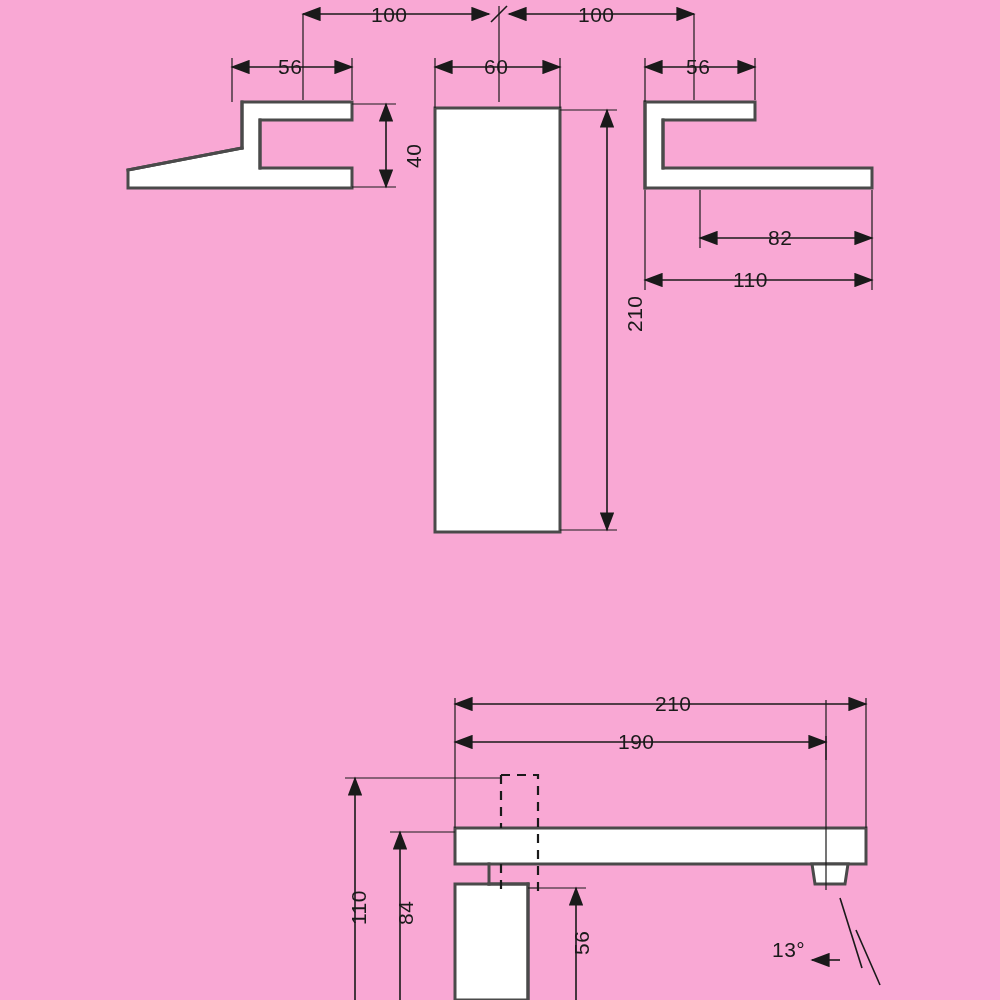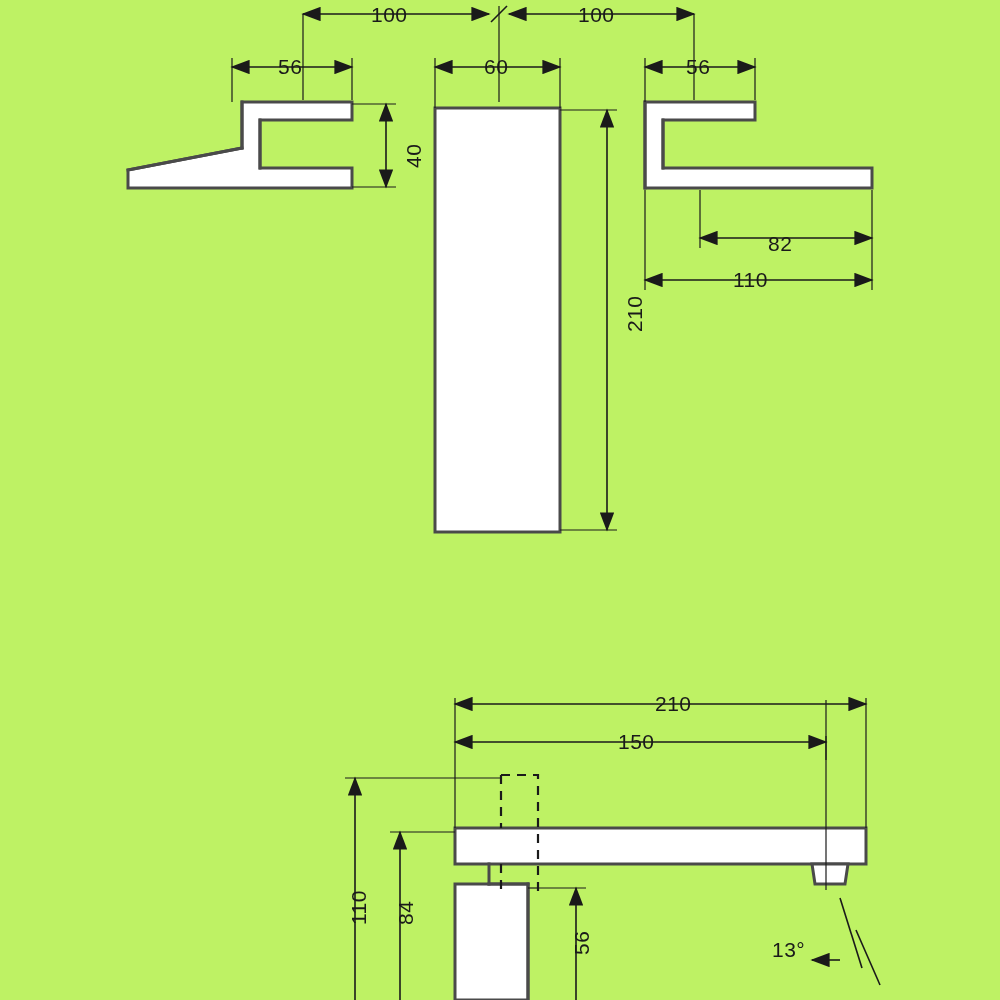--- a/index.html
+++ b/index.html
@@ -4,21 +4,21 @@
 <style>
   html, body {
     margin: 0;
     padding: 0;
     background: #ffffff;
   }
   #root {
     position: relative;
     width: 1000px;
     height: 1000px;
-    background: #bef264;
+    background: #f9a8d4;
     font-family: "Liberation Sans", sans-serif;
     overflow: hidden;
   }
   svg.drawing {
     position: absolute;
     left: 0;
     top: 0;
     width: 1000px;
     height: 1000px;
   }
@@ -209,25 +209,25 @@
   <div class="dim-text" style="left:371px; top:3px;">100</div>
   <div class="dim-text" style="left:578px; top:3px;">100</div>
 
   <div class="dim-text" style="left:278px; top:55px;">56</div>
   <div class="dim-text" style="left:484px; top:55px;text-align:center;">60</div>
   <div class="dim-text" style="left:686px; top:55px;">56</div>
 
   <div class="dim-text vert" style="left:402px; top:168px; transform: rotate(-90deg);">40</div>
   <div class="dim-text vert" style="left:623px; top:332px; transform: rotate(-90deg);">210</div>
 
-  <div class="dim-text" style="left:768px; top:232px;">82</div>
+  <div class="dim-text" style="left:768px; top:226px;">82</div>
   <div class="dim-text" style="left:733px; top:268px;">110</div>
 
   <div class="dim-text" style="left:655px; top:692px;">210</div>
-  <div class="dim-text" style="left:618px; top:730px;">150</div>
+  <div class="dim-text" style="left:618px; top:730px;">190</div>
 
   <div class="dim-text vert" style="left:347px; top:925px; transform: rotate(-90deg);">110</div>
   <div class="dim-text vert" style="left:394px; top:925px; transform: rotate(-90deg);">84</div>
   <div class="dim-text vert" style="left:570px; top:955px; transform: rotate(-90deg);">56</div>
 
   <div class="dim-text" style="left:772px; top:938px;">13°</div>
 
 </div>
 
 </body></html>

